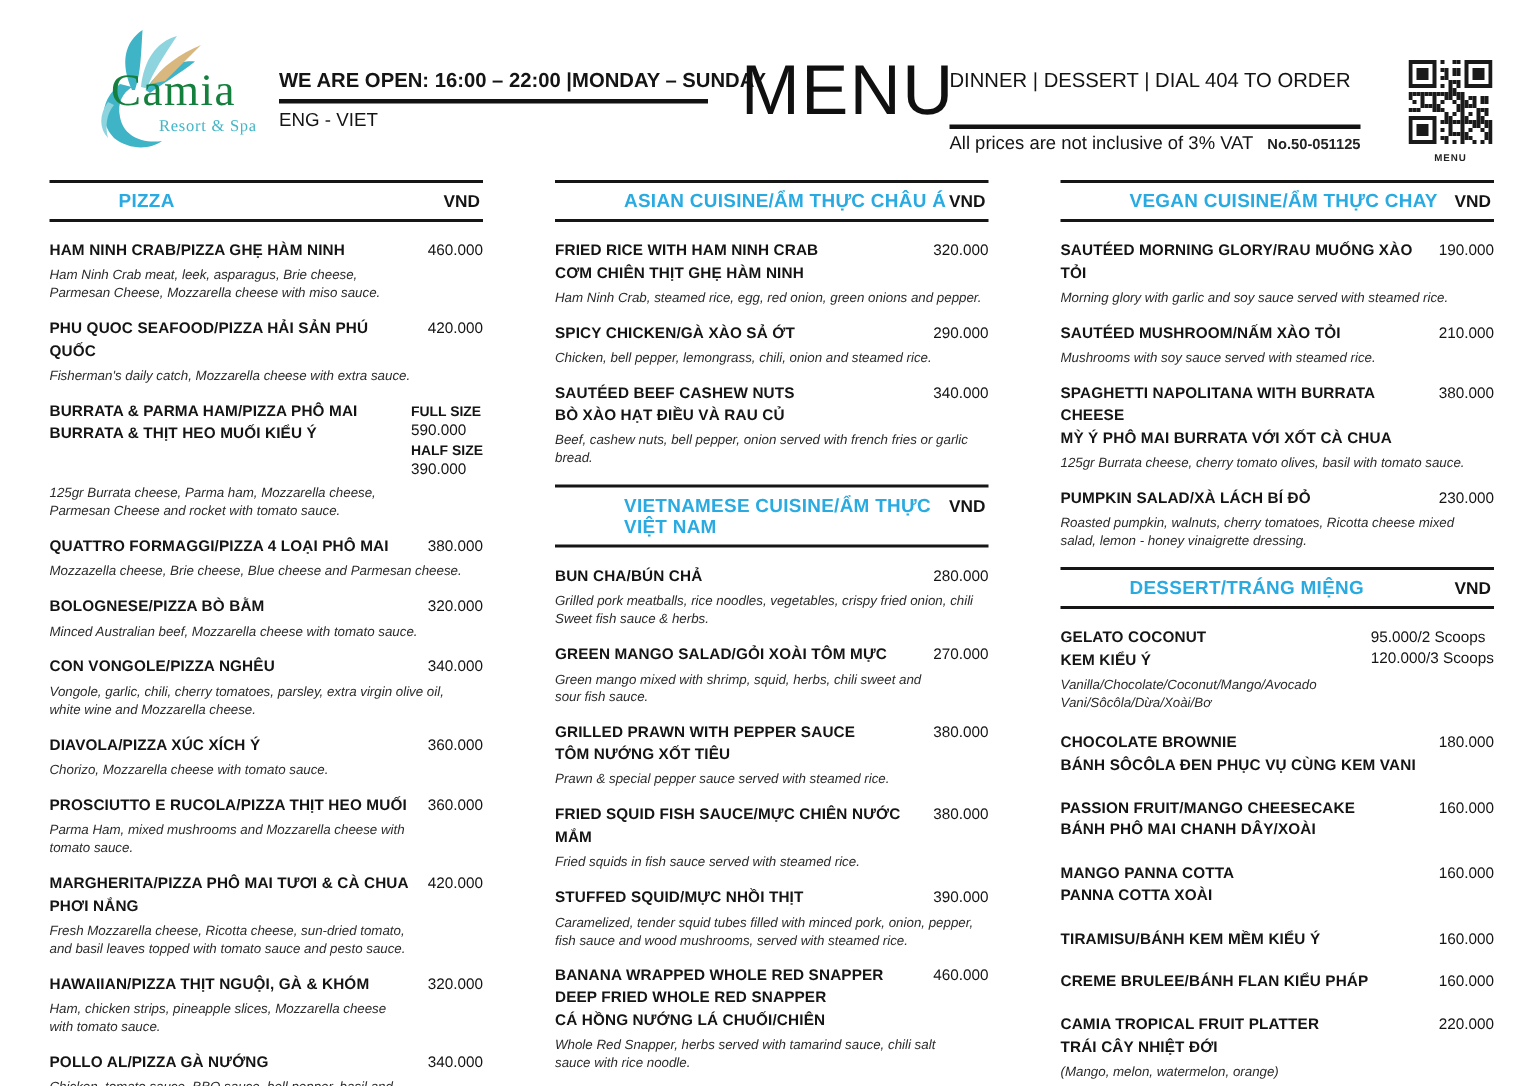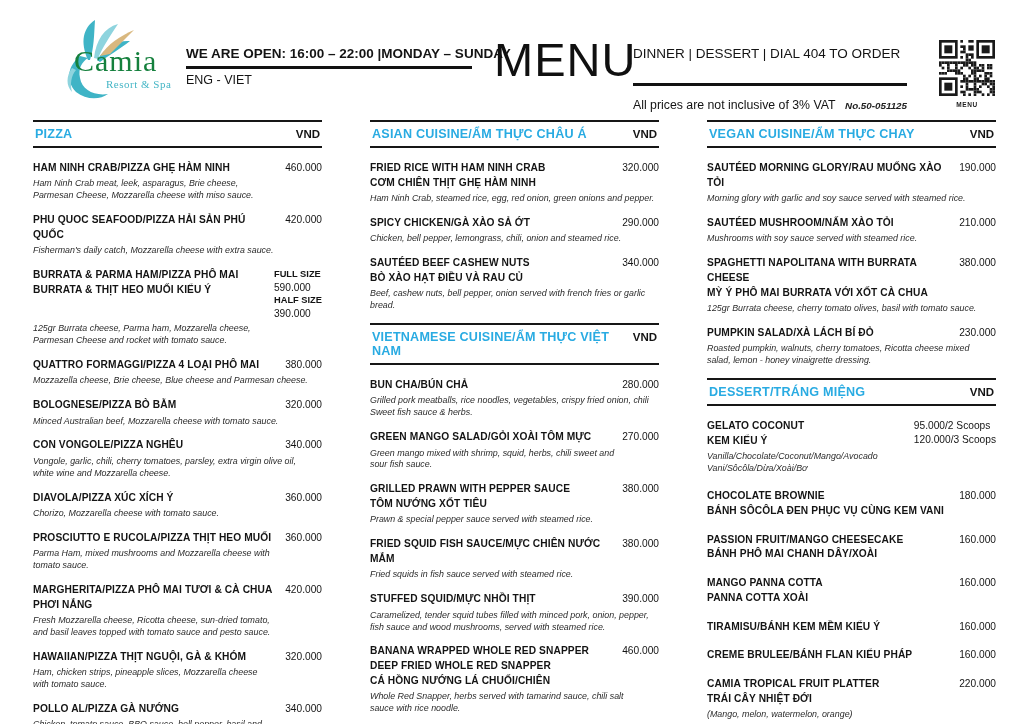--- a/index.html
+++ b/index.html
@@ -17,35 +17,35 @@
   .open-block{position:absolute;left:186px;top:46px;width:286px;}
   .open-line{font-weight:bold;font-size:13.5px;white-space:nowrap;padding-bottom:5px;
              border-bottom:3.5px solid #121212;}
   .lang-line{font-size:12.5px;padding-top:4px;}
 
   .menu-title{position:absolute;left:494px;top:32px;font-size:47px;font-weight:400;
               letter-spacing:1px;color:#101010;}
 
   .right-block{position:absolute;left:633px;top:46px;width:274px;}
   .dinner-line{font-size:13.5px;white-space:nowrap;padding-bottom:22px;border-bottom:3.5px solid #121212;}
-  .vat-row{display:flex;justify-content:space-between;align-items:baseline;padding-top:12px;}
+  .vat-row{display:flex;justify-content:space-between;align-items:baseline;padding-top:2px;}
   .vat-note{font-size:12.3px;}
-  .doc-no{font-size:9.8px;font-style:italic;font-weight:bold;color:#222;}
+  .doc-no{font-size:9.8px;font-weight:bold;color:#222;}
 
   .qr-block{position:absolute;left:938px;top:40px;width:58px;text-align:center;}
   .qr-label{font-size:6.5px;font-weight:bold;letter-spacing:0.6px;margin-top:1px;color:#222;}
 
   
   .cols{position:absolute;top:120px;left:33px;display:flex;gap:48px;}
   .col{width:289px;flex:0 0 289px;}
 
   .sec-head{display:flex;justify-content:space-between;align-items:baseline;
             border-top:2.5px solid #161616;border-bottom:2px solid #161616;
             padding:5px 2px;margin-bottom:13px;}
-  .sec-title{color:#29abe2;font-weight:bold;font-size:12.6px;letter-spacing:0.2px;}
+  .sec-title{color:#29abe2;font-weight:bold;font-size:12.6px;letter-spacing:0.2px;margin-left:44px;}
   .sec-cur{font-size:11.5px;font-weight:bold;color:#141414;}
 
   .item{margin-bottom:11px;}
   .col .sec.wide .item{margin-bottom:14px;}
   .row{display:flex;justify-content:space-between;align-items:flex-start;}
   .iname{font-weight:bold;font-size:10.2px;line-height:1.45;white-space:pre-line;
          letter-spacing:0.1px;flex:1;padding-right:6px;}
   .iprice{font-size:10.2px;line-height:1.45;white-space:pre-line;flex-shrink:0;}
   .psize{font-weight:bold;font-size:9.3px;line-height:1.35;}
   .pval{font-size:10.2px;line-height:1.35;}

